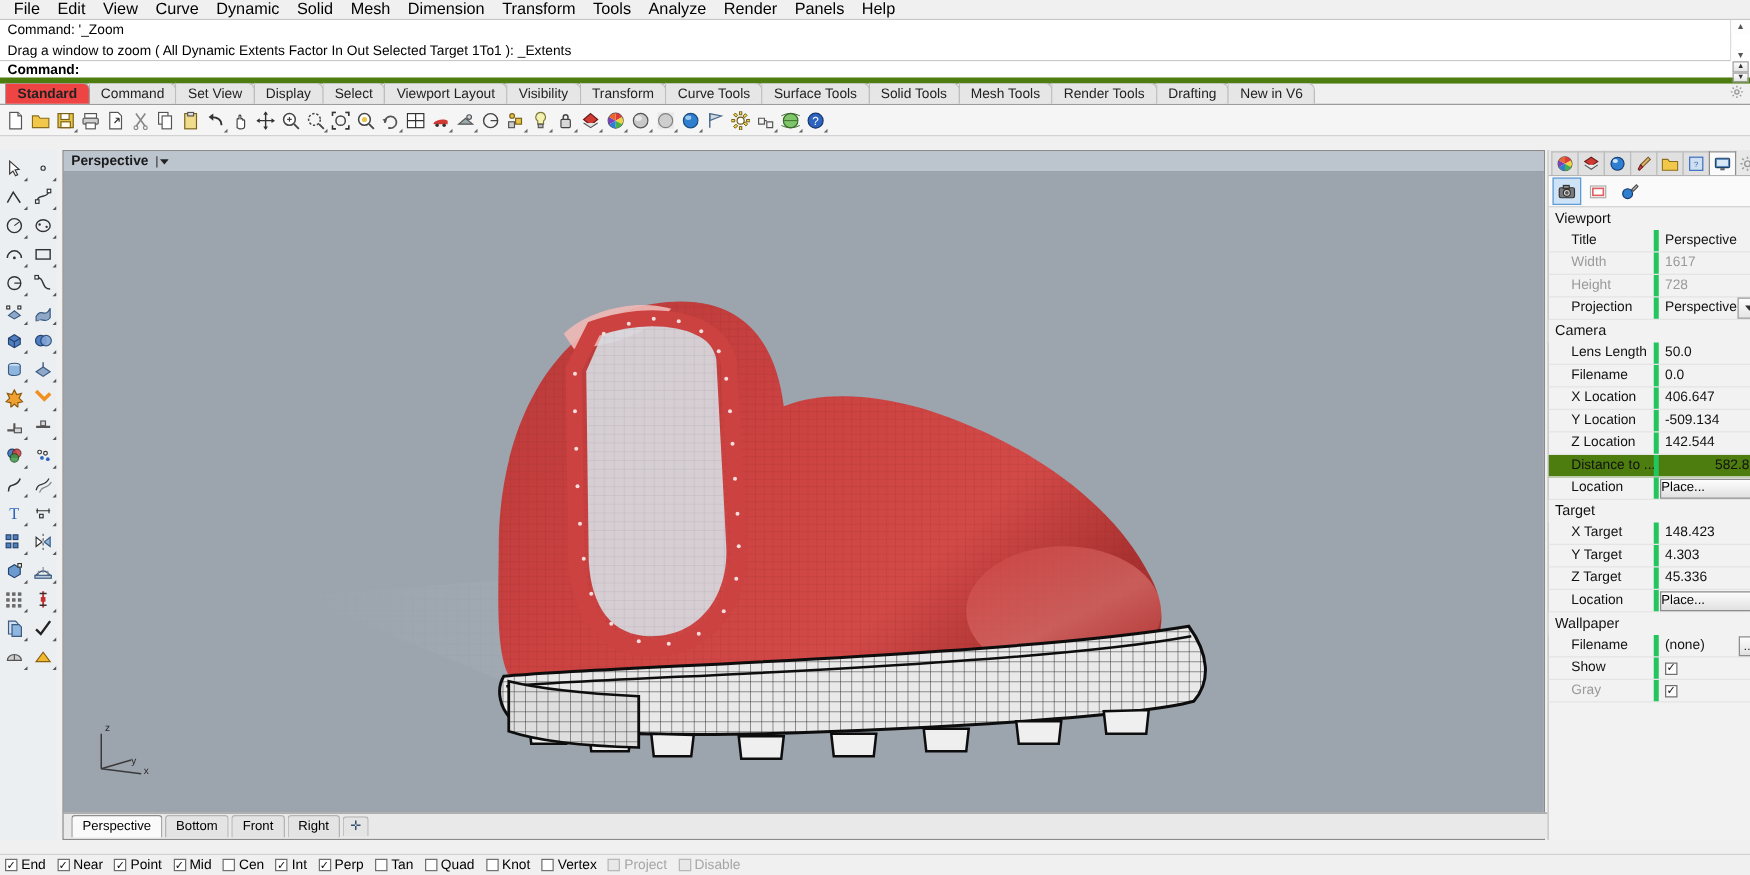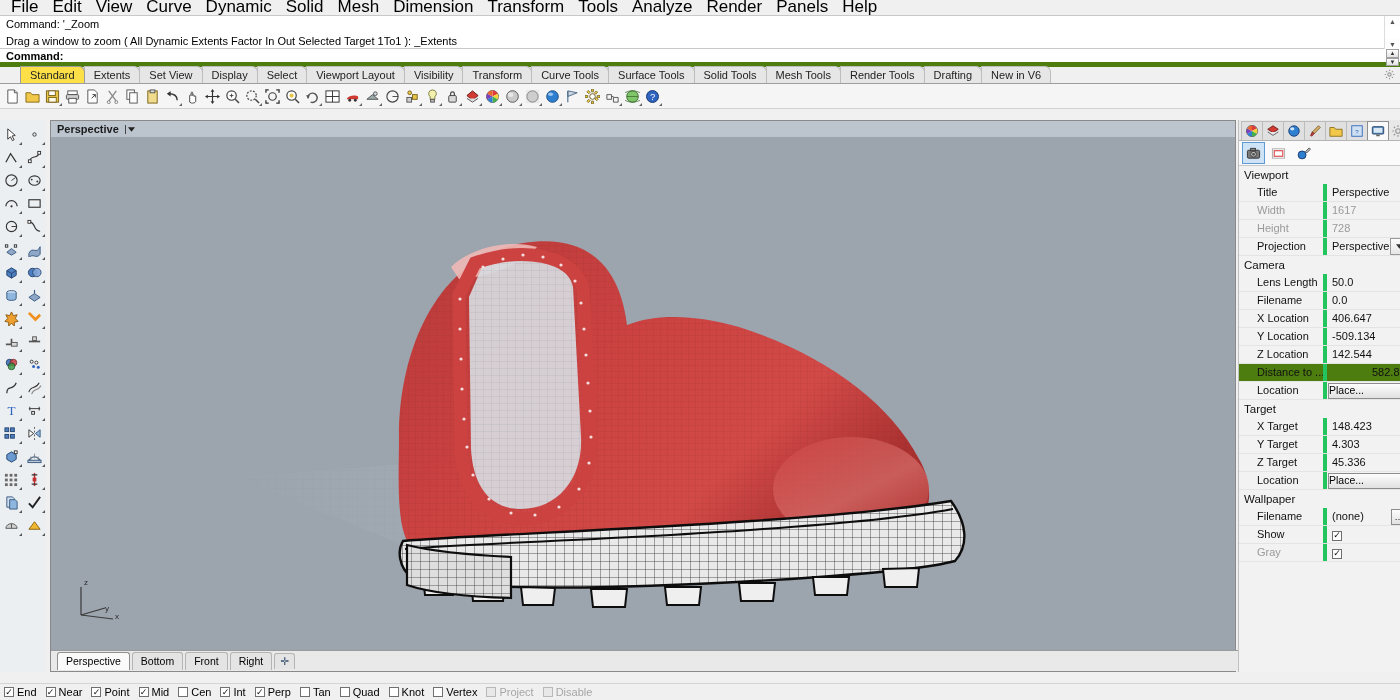--- a/index.html
+++ b/index.html
@@ -8,21 +8,21 @@
     background:#f0f0f0;
     font-family:"Liberation Sans","DejaVu Sans",sans-serif;
     font-size:11px;color:#000;
     -webkit-font-smoothing:antialiased;
   }
   .app{position:relative;width:1400px;height:700px;}
 
   
   .menubar{
     height:14px;background:#f0f0f0;display:flex;align-items:center;
-    padding:0 4px;font-size:17px;border-bottom:1px solid #f0f0f0;
+    padding:0 4px;font-size:13px;border-bottom:1px solid #f0f0f0;
   }
   .menubar .mi{padding:0 7px;line-height:14px;cursor:default;white-space:nowrap;}
 
   
   .cmdhist{
     position:relative;background:#fff;border:1px solid #c8c8c8;border-left:0;border-right:0;
     height:34px;box-sizing:border-box;
   }
   .cmdline{padding:1px 6px;line-height:15px;font-size:11px;white-space:nowrap;}
   .cmdprompt{
@@ -45,21 +45,21 @@
   
   .tabbar{
     height:16px;background:#f0f0f0;display:flex;align-items:flex-end;
     padding-left:4px;position:relative;border-bottom:1px solid #9d9d9d;
   }
   .tabbar .tab{
     font-size:11px;padding:1px 9px 1px 9px;line-height:14px;white-space:nowrap;
     background:#e6e6e6;border:1px solid #bdbdbd;border-bottom:none;
     margin-right:-1px;border-radius:0 6px 0 0;color:#222;cursor:default;
   }
-  .tabbar .tab.active{background:#fde047;border-color:#9d9d9d;font-weight:normal;position:relative;z-index:3;margin-left:16px;}
+  .tabbar .tab.active{background:#ef4444;border-color:#9d9d9d;font-weight:bold;position:relative;z-index:3;}
   .tabbar .gear{position:absolute;right:5px;bottom:1px;}
 
   
   .icontb{
     height:24px;background:#f5f5f5;border-bottom:1px solid #d2d2d2;
     display:flex;align-items:center;padding-left:3px;gap:1px;
   }
   .tbi{width:19px;height:19px;position:relative;display:flex;align-items:center;justify-content:center;cursor:default;}
   .tbi .corner{position:absolute;right:0px;bottom:0px;width:0;height:0;
     border-left:3px solid transparent;border-bottom:3px solid #666;}
@@ -163,21 +163,21 @@
   <div class="cmdprompt" style="position:relative;">
     <span>Command:</span>
     <div class="spin">
       <div class="sb">▲</div>
       <div class="sb">▼</div>
     </div>
   </div>
 
   <div class="tabbar" id="tabbar">
     <div class="tab active">Standard</div>
-      <div class="tab">Extents</div>
+      <div class="tab">Command</div>
       <div class="tab">Set View</div>
       <div class="tab">Display</div>
       <div class="tab">Select</div>
       <div class="tab">Viewport Layout</div>
       <div class="tab">Visibility</div>
       <div class="tab">Transform</div>
       <div class="tab">Curve Tools</div>
       <div class="tab">Surface Tools</div>
       <div class="tab">Solid Tools</div>
       <div class="tab">Mesh Tools</div>

